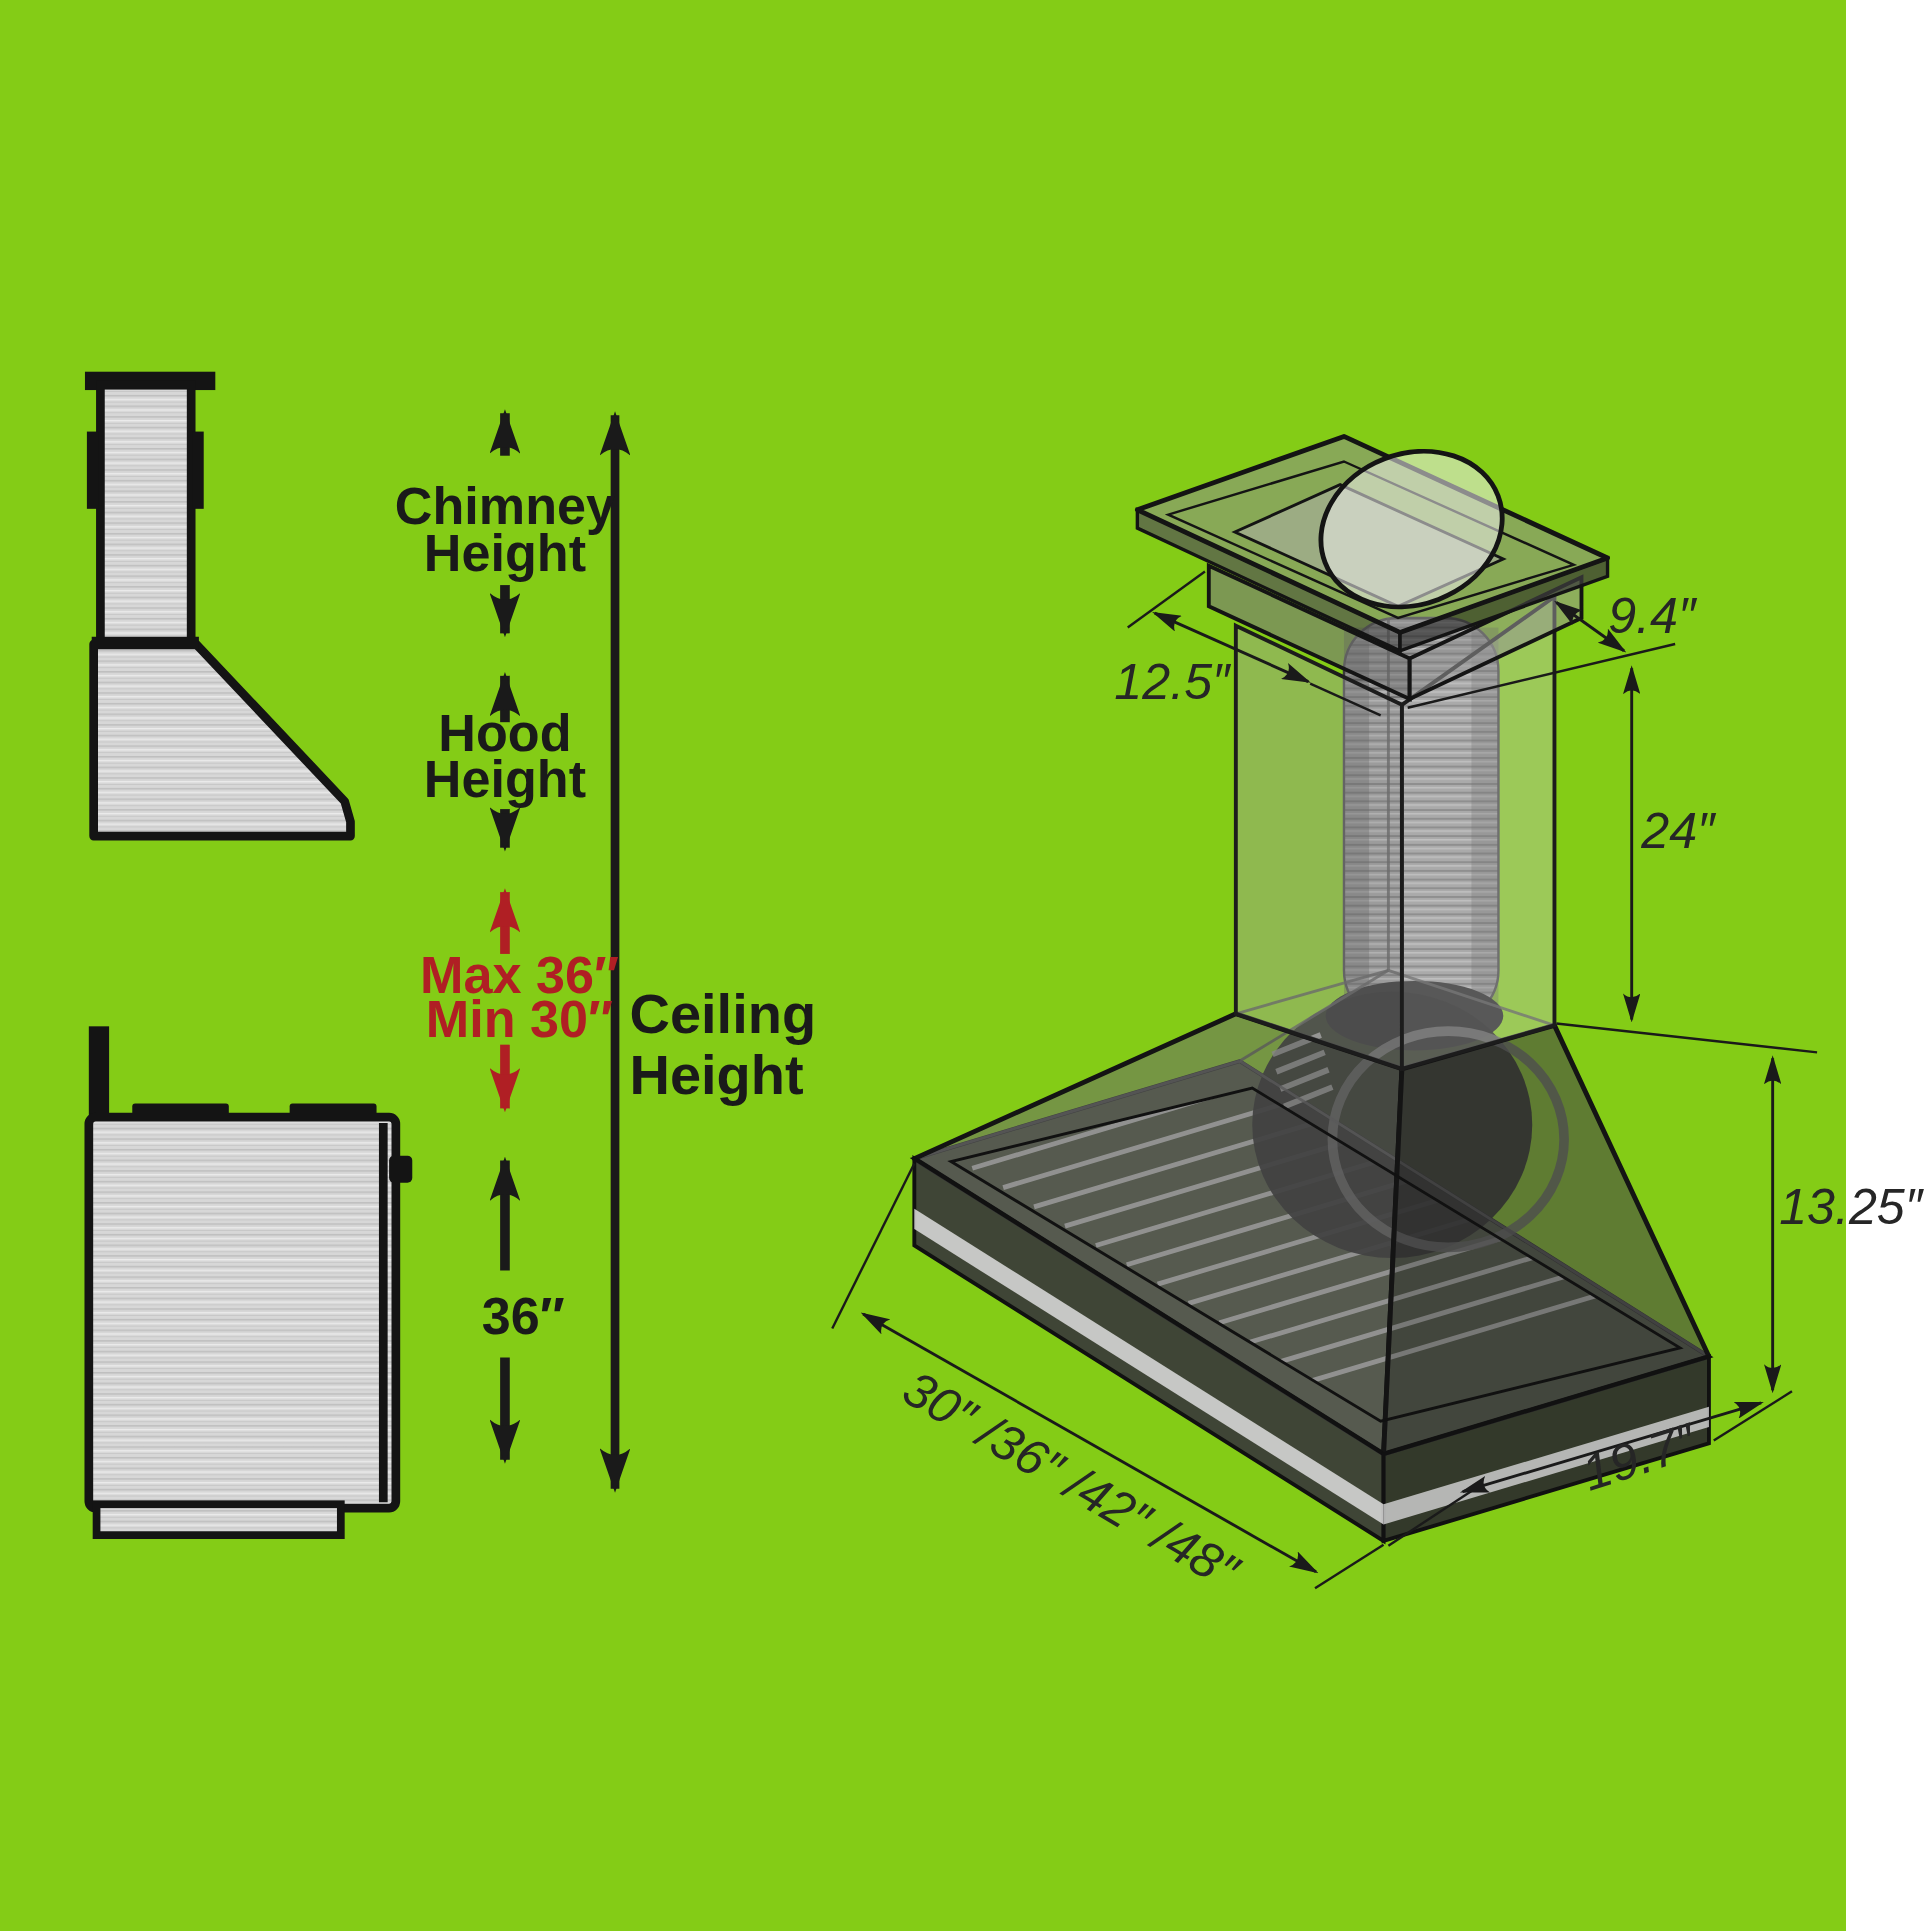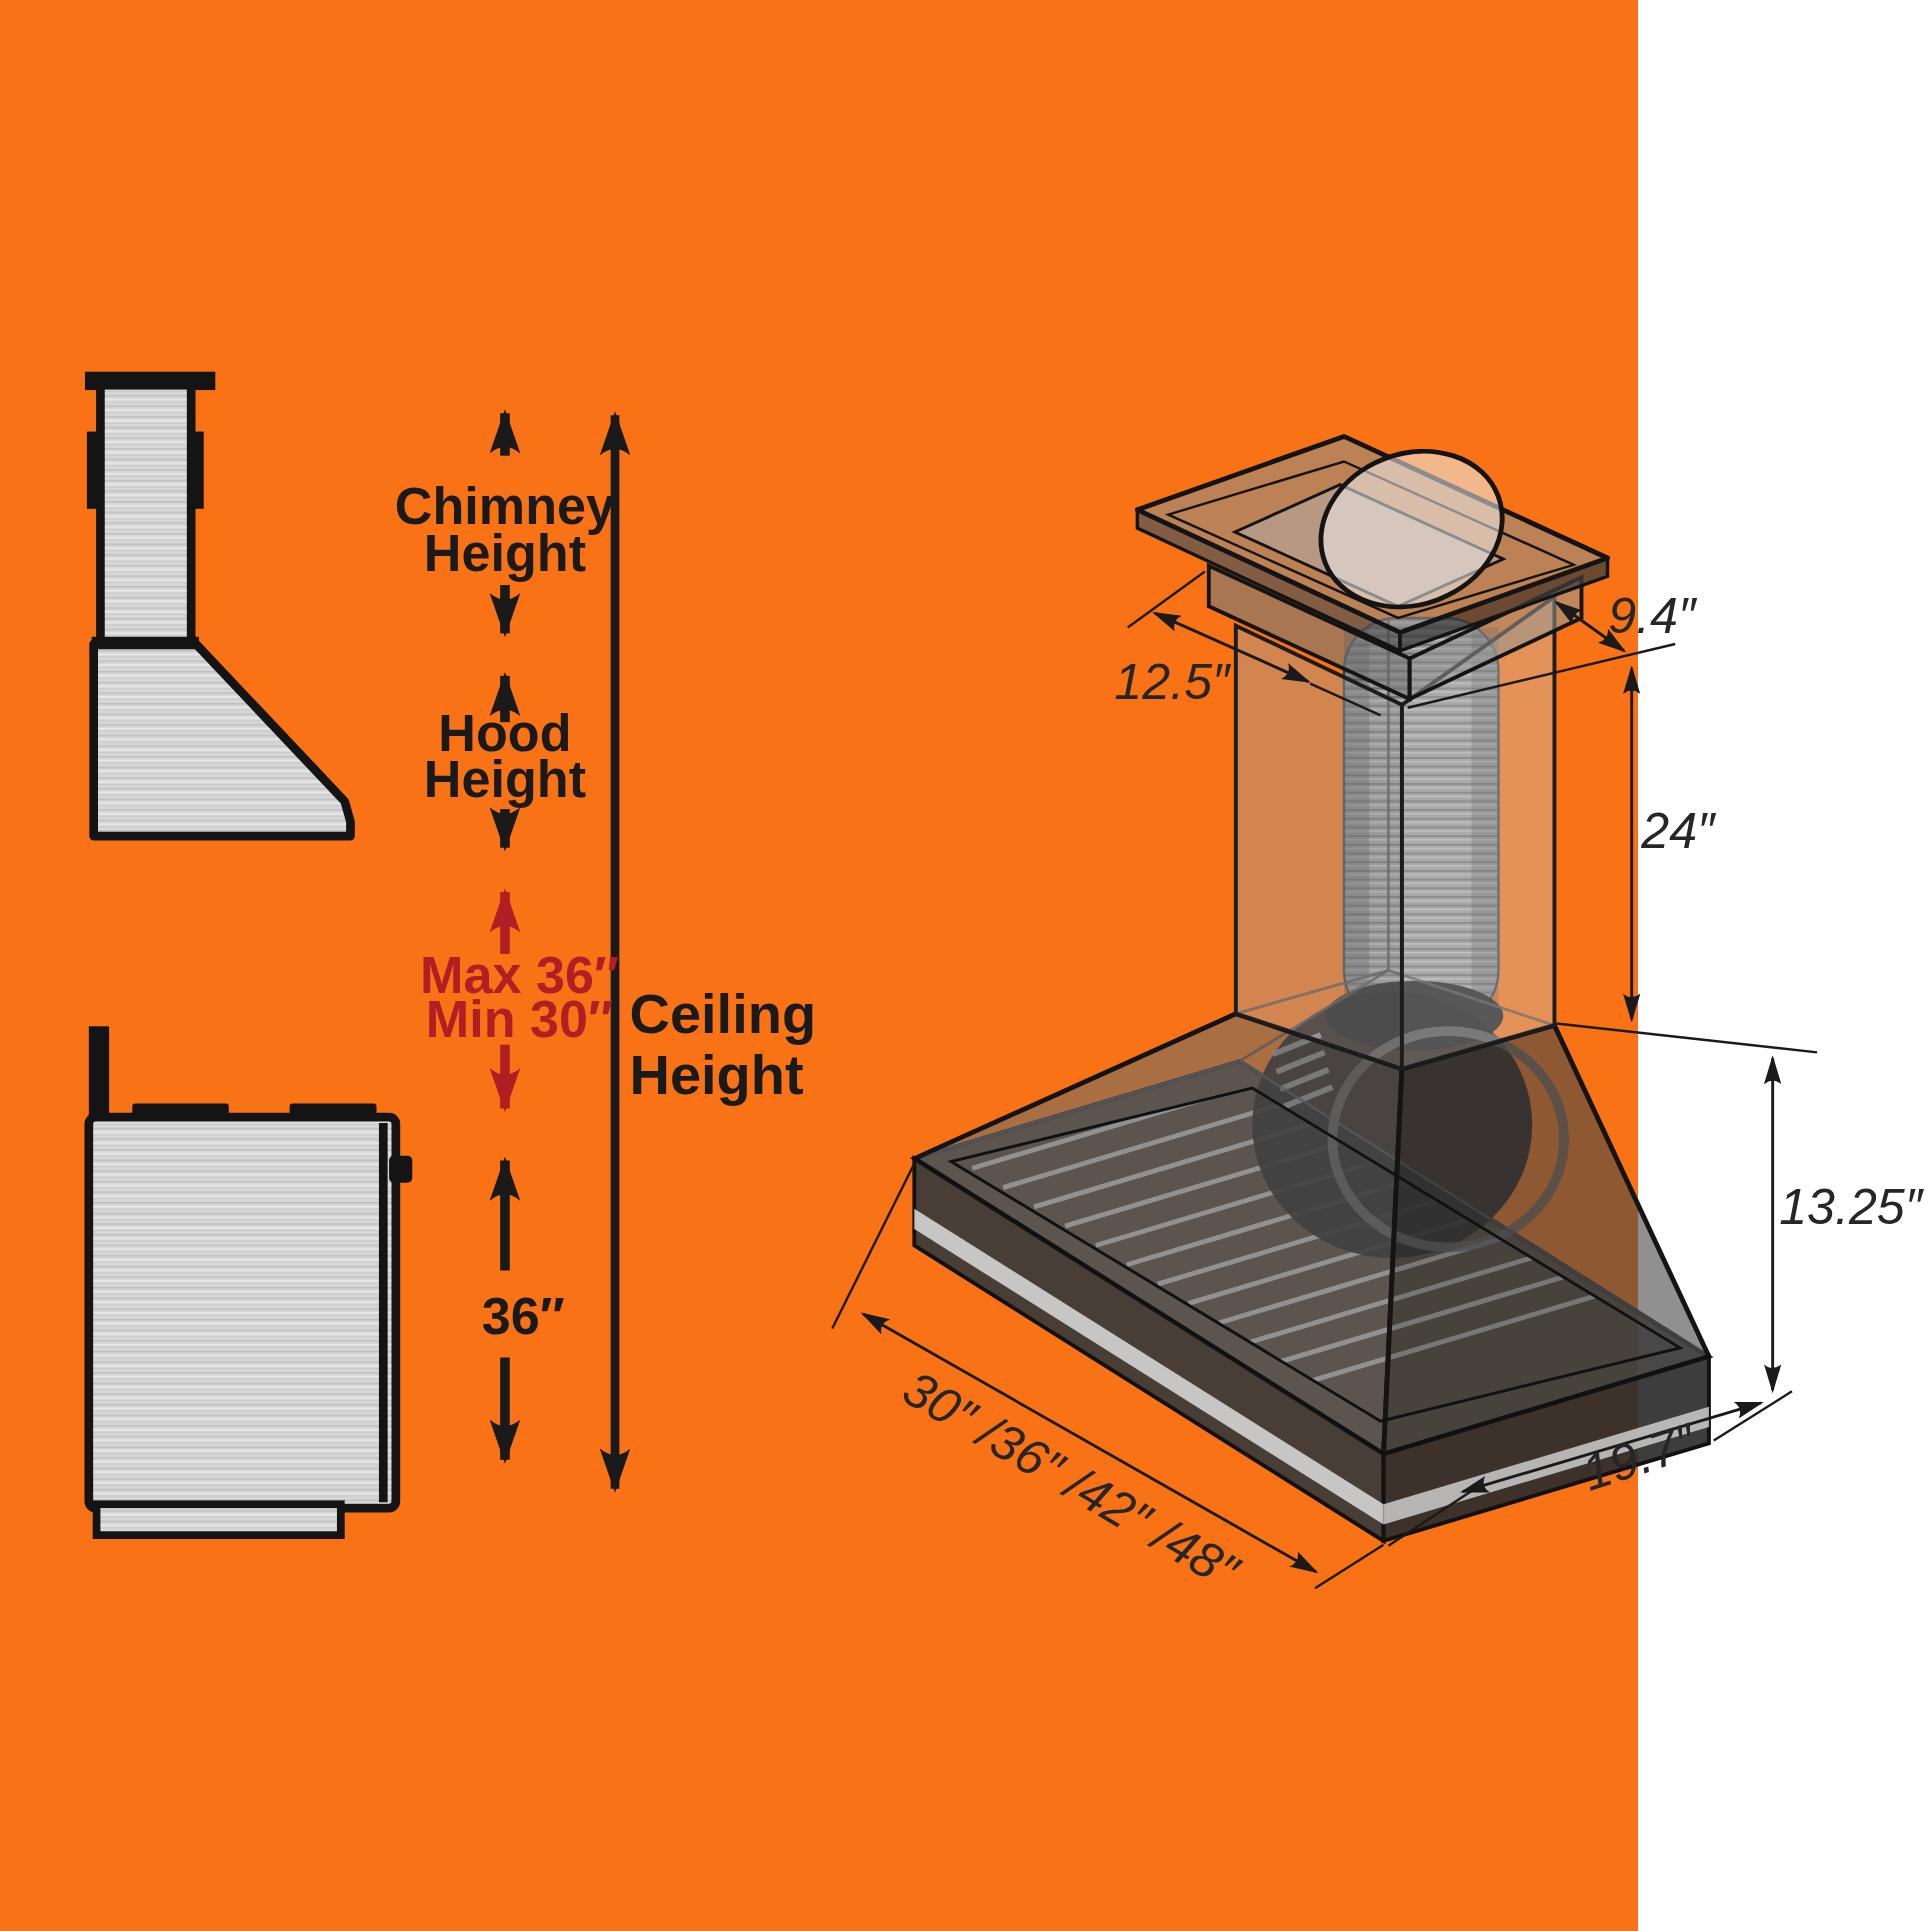--- a/index.html
+++ b/index.html
@@ -1,17 +1,17 @@
 <!DOCTYPE html>
 <html><head>
 <meta charset="utf-8">
 <style>
   html,body{margin:0;padding:0;background:#ffffff;}
   body{width:1931px;height:1931px;font-family:"Liberation Sans",sans-serif;}
-  #stage{width:1638px;height:1931px;position:relative;background:#f97316;}
+  #stage{width:1846px;height:1931px;position:relative;background:#84cc16;}
   svg{display:block;}
   text{fill:#1a1a1a;}
   .lbl{font-weight:bold;font-size:54px;letter-spacing:0px;}
   .lbl-big{font-weight:bold;font-size:58px;}
   .red{fill:#b01f24;}
   .dim{font-size:52px;font-style:italic;font-weight:normal;fill:#262626;}
 </style>
 </head>
 <body>
 

